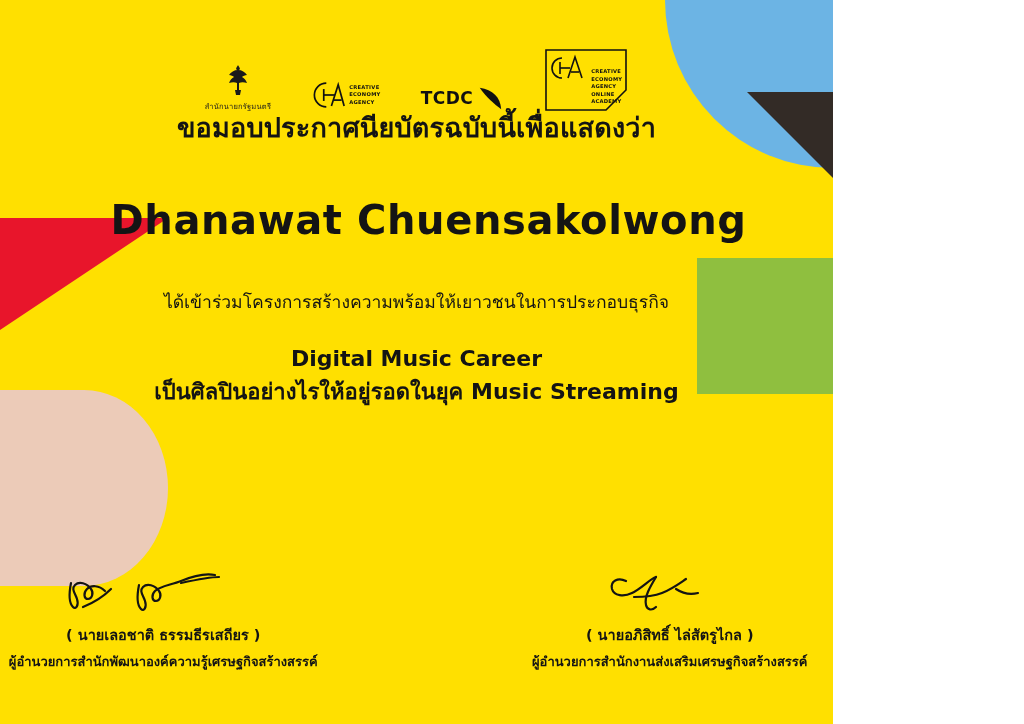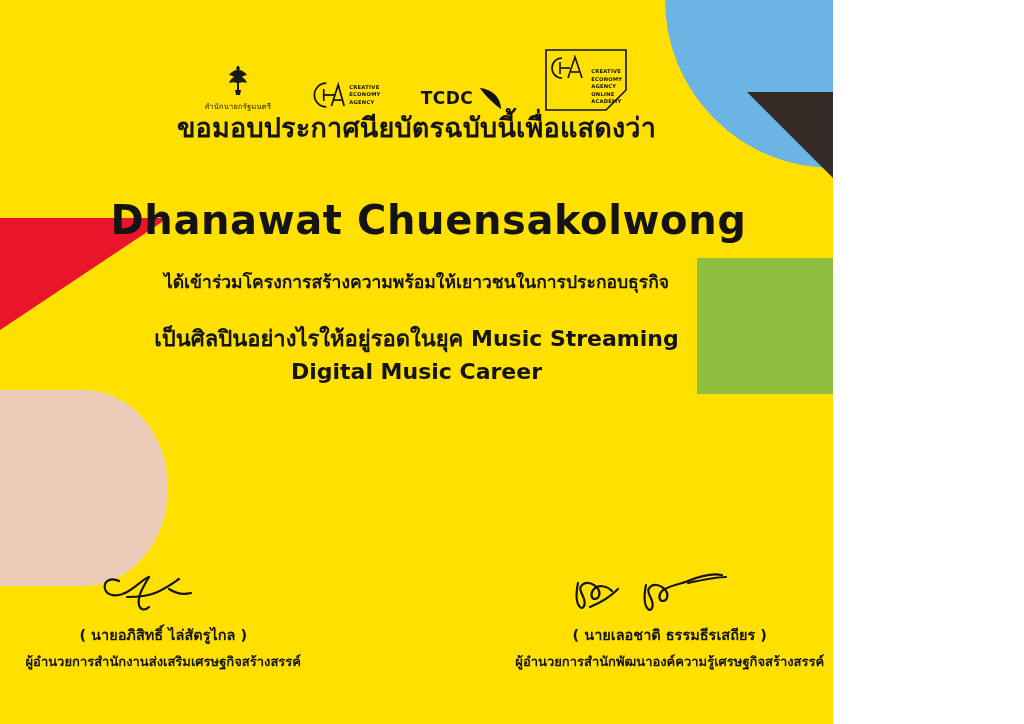--- a/index.html
+++ b/index.html
@@ -134,23 +134,23 @@
     letter-spacing: .2px;
   }
   .recipient {
     margin-top: 48px;
     font-size: 40px;
     font-weight: bold;
     letter-spacing: .6px;
     padding-left: 24px;
   }
   .para {
-    margin-top: 26px;
+    margin-top: 46px;
     font-size: 17.5px;
-    font-weight: bold;
+    font-weight: normal;
     line-height: 1.55;
   }
   .para .l2 { font-size: 17px; }
   .course {
     margin-top: 26px;
     font-size: 22px;
     font-weight: bold;
     line-height: 1.5;
   }
 
@@ -253,52 +253,52 @@
 
   </div>
 
   <div class="content">
     <div class="line-intro">ขอมอบประกาศนียบัตรฉบับนี้เพื่อแสดงว่า</div>
     <div class="recipient">Dhanawat Chuensakolwong</div>
     <div class="para">
       <div>ได้เข้าร่วมโครงการสร้างความพร้อมให้เยาวชนในการประกอบธุรกิจ</div>
     </div>
     <div class="course">
+      <div>Digital Music Career</div>
       <div>เป็นศิลปินอย่างไรให้อยู่รอดในยุค Music Streaming</div>
-      <div>Digital Music Career</div>
     </div>
   </div>
 
   <div class="signatures">
+
+    <div class="sig-block">
+      <div class="sig-mark">
+        <svg width="220" height="56" viewBox="0 0 220 56">
+          <g fill="none" stroke="#141414" stroke-width="2.2" stroke-linecap="round">
+            <path d="M18 20 C16 30 16 40 20 44 C23 47 26 42 24 36 C22 30 18 26 22 22 C26 18 34 20 38 26 C41 30 39 36 35 36 C31 36 30 30 34 26 C38 22 46 22 52 28"></path>
+            <path d="M30 44 C40 40 50 34 58 26"></path>
+            <path d="M86 22 C84 32 84 42 88 46 C91 49 94 44 92 38 C90 32 86 28 90 24 C94 20 102 22 106 28 C109 32 107 38 103 38 C99 38 98 32 102 28 C107 23 118 22 128 18 C140 13 152 10 162 12"></path>
+            <path d="M128 20 C142 17 156 14 166 14"></path>
+          </g>
+        </svg>
+      </div>
+      <div class="sig-name">( นายเลอชาติ ธรรมธีรเสถียร )</div>
+      <div class="sig-title">ผู้อำนวยการสำนักพัฒนาองค์ความรู้เศรษฐกิจสร้างสรรค์</div>
+    </div>
 
     <div class="sig-block">
       <div class="sig-mark">
         <svg width="160" height="56" viewBox="0 0 160 56">
           <g fill="none" stroke="#141414" stroke-width="2.2" stroke-linecap="round">
             <path d="M36 18 C28 14 20 18 22 26 C24 33 34 34 42 30 C52 25 60 16 66 14"></path>
             <path d="M66 14 C60 24 54 34 56 42 C57 47 62 48 66 44"></path>
             <path d="M44 34 C52 34 62 34 72 30 C82 26 90 20 96 16"></path>
             <path d="M86 26 C92 30 100 32 108 30"></path>
           </g>
         </svg>
       </div>
       <div class="sig-name">( นายอภิสิทธิ์ ไล่สัตรูไกล )</div>
       <div class="sig-title">ผู้อำนวยการสำนักงานส่งเสริมเศรษฐกิจสร้างสรรค์</div>
     </div>
 
-    <div class="sig-block">
-      <div class="sig-mark">
-        <svg width="220" height="56" viewBox="0 0 220 56">
-          <g fill="none" stroke="#141414" stroke-width="2.2" stroke-linecap="round">
-            <path d="M18 20 C16 30 16 40 20 44 C23 47 26 42 24 36 C22 30 18 26 22 22 C26 18 34 20 38 26 C41 30 39 36 35 36 C31 36 30 30 34 26 C38 22 46 22 52 28"></path>
-            <path d="M30 44 C40 40 50 34 58 26"></path>
-            <path d="M86 22 C84 32 84 42 88 46 C91 49 94 44 92 38 C90 32 86 28 90 24 C94 20 102 22 106 28 C109 32 107 38 103 38 C99 38 98 32 102 28 C107 23 118 22 128 18 C140 13 152 10 162 12"></path>
-            <path d="M128 20 C142 17 156 14 166 14"></path>
-          </g>
-        </svg>
-      </div>
-      <div class="sig-name">( นายเลอชาติ ธรรมธีรเสถียร )</div>
-      <div class="sig-title">ผู้อำนวยการสำนักพัฒนาองค์ความรู้เศรษฐกิจสร้างสรรค์</div>
-    </div>
-
   </div>
 
 </div>
 
 </body></html>

